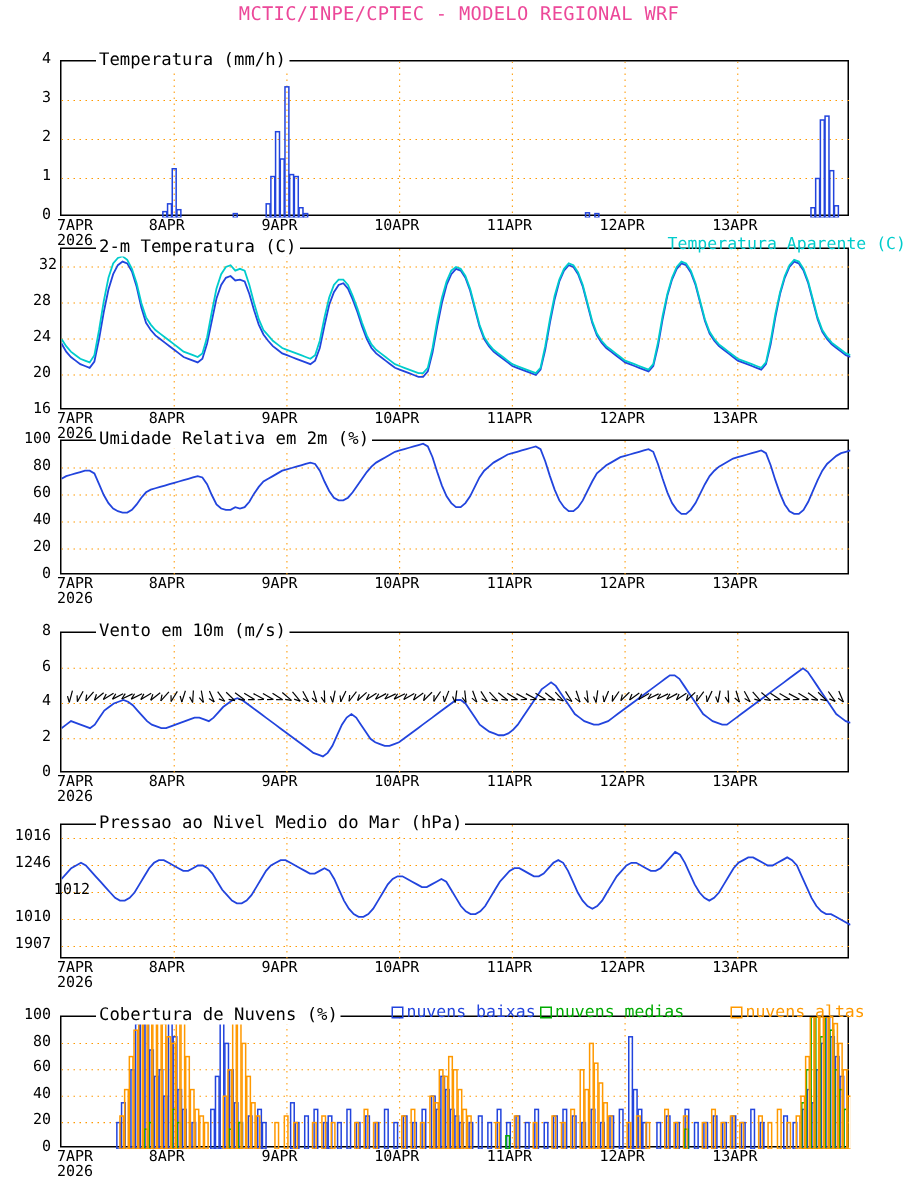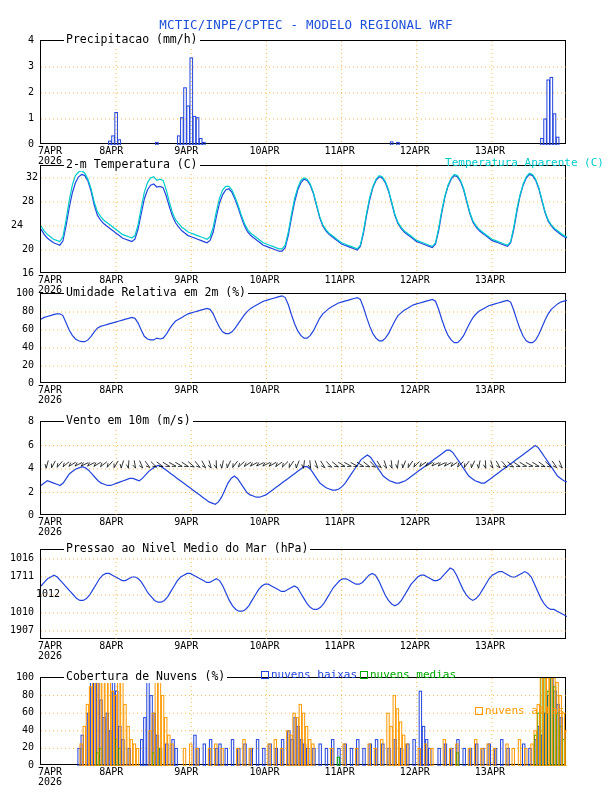--- a/index.html
+++ b/index.html
@@ -1,18 +1,18 @@
 <!DOCTYPE html>
 <html><head>
 <meta charset="utf-8">
 <style>
   html,body{margin:0;padding:0;background:#ffffff;}
   body{width:612px;height:792px;font-family:"DejaVu Sans",sans-serif;overflow:hidden;}
   .page{position:relative;width:612px;height:792px;}
-  .hdr-title{position:absolute;left:0;top:1px;width:612px;text-align:center;color:#1d4ed8;font-size:12.5px;letter-spacing:.2px;font-family:"DejaVu Sans Mono",monospace;margin-top:16px;}
+  .hdr-title{position:absolute;left:0;top:1px;width:612px;text-align:center;color:#ec4899;font-size:12.5px;letter-spacing:.2px;font-family:"DejaVu Sans Mono",monospace;}
   .hdr-sub{position:absolute;left:8px;top:16px;color:#ff9900;font-size:12.5px;font-family:"DejaVu Sans Mono",monospace;white-space:pre;}
   .hdr-coord{position:absolute;right:8px;top:30px;color:#ff9900;font-size:11.5px;font-family:"DejaVu Sans Mono",monospace;}
   .panel{position:absolute;left:40px;border:1px solid #000;box-sizing:border-box;background:#fff;}
   .ptitle{position:absolute;font-size:11.5px;color:#000;font-family:"DejaVu Sans Mono",monospace;background:#fff;padding:0 2px;white-space:nowrap;}
   .ylab{position:absolute;font-size:10px;color:#000;font-family:"DejaVu Sans Mono",monospace;text-align:right;width:34px;right:0;}
   .xlab{position:absolute;font-size:10px;color:#000;font-family:"DejaVu Sans Mono",monospace;white-space:nowrap;}
   .legend{position:absolute;font-size:11px;font-family:"DejaVu Sans Mono",monospace;white-space:nowrap;}
   svg{display:block;}
   .lgsw{display:inline-block;width:8px;height:8px;border:1px solid #000;vertical-align:-1px;margin-right:2px;box-sizing:border-box;}
 </style>
@@ -52,21 +52,21 @@
           <rect x="349.3666666666666" y="100.88" width="2.6" height="3.1200000000000045" fill="none" stroke="#2244dd" stroke-width="1"></rect>
           <rect x="355.62857142857143" y="101.4" width="2.6" height="2.5999999999999943" fill="none" stroke="#2244dd" stroke-width="1"></rect>
           <rect x="499.6523809523809" y="97.5" width="2.6" height="6.5" fill="none" stroke="#2244dd" stroke-width="1"></rect>
           <rect x="502.78333333333336" y="78" width="2.6" height="26" fill="none" stroke="#2244dd" stroke-width="1"></rect>
           <rect x="505.9142857142857" y="39" width="2.6" height="65" fill="none" stroke="#2244dd" stroke-width="1"></rect>
           <rect x="509.04523809523806" y="36.39999999999999" width="2.6" height="67.60000000000001" fill="none" stroke="#2244dd" stroke-width="1"></rect>
           <rect x="512.1761904761905" y="72.8" width="2.6" height="31.200000000000003" fill="none" stroke="#2244dd" stroke-width="1"></rect>
           <rect x="515.3071428571428" y="96.2" width="2.6" height="7.799999999999997" fill="none" stroke="#2244dd" stroke-width="1"></rect>
         </svg>
       </div>
-      <div class="ptitle" style="left: 64px; top: 32px;">Precipitacao (mm/h)</div>
+      <div class="ptitle" style="left: 64px; top: 32px;">Temperatura (mm/h)</div>
       <div class="ylab" style="left: 0px; top: 138px;">0</div>
       <div class="ylab" style="left: 0px; top: 112px;">1</div>
       <div class="ylab" style="left: 0px; top: 86px;">2</div>
       <div class="ylab" style="left: 0px; top: 60px;">3</div>
       <div class="ylab" style="left: 0px; top: 34px;">4</div>
       <div class="xlab" style="left: 38px; top: 145px;">7APR</div>
       <div class="xlab" style="left: 99.1429px; top: 145px;">8APR</div>
       <div class="xlab" style="left: 174.286px; top: 145px;">9APR</div>
       <div class="xlab" style="left: 249.429px; top: 145px;">10APR</div>
       <div class="xlab" style="left: 324.571px; top: 145px;">11APR</div>
@@ -86,21 +86,21 @@
           <line x1="0" y1="36" x2="526" y2="36" stroke="#ff9900" stroke-width="0.7" stroke-dasharray="1,3"></line>
           <line x1="0" y1="12" x2="526" y2="12" stroke="#ff9900" stroke-width="0.7" stroke-dasharray="1,3"></line>
           <path d="M0.00,63.00 L3.13,68.40 L6.26,72.00 L9.39,74.40 L12.52,76.80 L15.65,78.00 L18.79,79.20 L21.92,75.00 L25.05,60.00 L28.18,42.00 L31.31,27.00 L34.44,16.80 L37.57,10.80 L40.70,8.40 L43.83,9.60 L46.96,15.00 L50.10,25.20 L53.23,39.00 L56.36,49.20 L59.49,54.00 L62.62,57.60 L65.75,60.00 L68.88,62.40 L72.01,64.80 L75.14,67.20 L78.27,69.60 L81.40,72.00 L84.54,73.20 L87.67,74.40 L90.80,75.60 L93.93,73.20 L97.06,63.00 L100.19,48.00 L103.32,33.00 L106.45,24.00 L109.58,19.20 L112.71,18.00 L115.85,21.00 L118.98,20.40 L122.11,21.60 L125.24,30.00 L128.37,40.80 L131.50,50.40 L134.63,57.00 L137.76,61.20 L140.89,64.80 L144.02,67.20 L147.15,69.60 L150.29,70.80 L153.42,72.00 L156.55,73.20 L159.68,74.40 L162.81,75.60 L165.94,76.80 L169.07,74.40 L172.20,66.00 L175.33,51.00 L178.46,37.20 L181.60,28.80 L184.73,24.00 L187.86,22.80 L190.99,26.40 L194.12,33.60 L197.25,42.00 L200.38,51.60 L203.51,60.00 L206.64,66.00 L209.77,69.60 L212.90,72.00 L216.04,74.40 L219.17,76.80 L222.30,79.20 L225.43,80.40 L228.56,81.60 L231.69,82.80 L234.82,84.00 L237.95,85.20 L241.08,85.20 L244.21,81.60 L247.35,69.00 L250.48,51.60 L253.61,36.00 L256.74,24.00 L259.87,16.80 L263.00,13.20 L266.13,14.40 L269.26,19.20 L272.39,27.60 L275.52,39.60 L278.65,51.60 L281.79,60.00 L284.92,64.80 L288.05,68.40 L291.18,70.80 L294.31,73.20 L297.44,75.60 L300.57,78.00 L303.70,79.20 L306.83,80.40 L309.96,81.60 L313.10,82.80 L316.23,84.00 L319.36,80.40 L322.49,67.20 L325.62,49.20 L328.75,33.60 L331.88,21.60 L335.01,14.40 L338.14,10.80 L341.27,12.00 L344.40,16.80 L347.54,25.20 L350.67,37.20 L353.80,49.20 L356.93,57.60 L360.06,62.40 L363.19,66.00 L366.32,68.40 L369.45,70.80 L372.58,73.20 L375.71,75.60 L378.85,76.80 L381.98,78.00 L385.11,79.20 L388.24,80.40 L391.37,81.60 L394.50,78.00 L397.63,64.80 L400.76,46.80 L403.89,31.20 L407.02,20.40 L410.15,13.20 L413.29,9.60 L416.42,10.80 L419.55,15.60 L422.68,24.00 L425.81,36.00 L428.94,48.00 L432.07,56.40 L435.20,61.20 L438.33,64.80 L441.46,67.20 L444.60,69.60 L447.73,72.00 L450.86,74.40 L453.99,75.60 L457.12,76.80 L460.25,78.00 L463.38,79.20 L466.51,80.40 L469.64,76.80 L472.77,63.60 L475.90,45.60 L479.04,30.00 L482.17,19.20 L485.30,12.00 L488.43,8.40 L491.56,9.60 L494.69,14.40 L497.82,22.80 L500.95,34.80 L504.08,46.80 L507.21,55.20 L510.35,60.00 L513.48,63.60 L516.61,66.00 L519.74,68.40 L522.87,70.80 L526.00,72.00 " fill="none" stroke="#2244dd" stroke-width="1.2"></path>
           <path d="M0.00,60.00 L3.13,64.80 L6.26,68.40 L9.39,70.80 L12.52,73.20 L15.65,74.40 L18.79,75.60 L21.92,70.80 L25.05,54.00 L28.18,34.80 L31.31,19.20 L34.44,9.60 L37.57,6.00 L40.70,4.80 L43.83,7.20 L46.96,13.20 L50.10,22.80 L53.23,36.00 L56.36,45.60 L59.49,50.40 L62.62,54.00 L65.75,56.40 L68.88,58.80 L72.01,61.20 L75.14,63.60 L78.27,66.00 L81.40,68.40 L84.54,69.60 L87.67,70.80 L90.80,72.00 L93.93,69.60 L97.06,58.80 L100.19,42.00 L103.32,26.40 L106.45,16.80 L109.58,12.00 L112.71,10.80 L115.85,14.40 L118.98,13.20 L122.11,14.40 L125.24,24.00 L128.37,36.00 L131.50,46.80 L134.63,54.00 L137.76,57.60 L140.89,61.20 L144.02,63.60 L147.15,66.00 L150.29,67.20 L153.42,68.40 L156.55,69.60 L159.68,70.80 L162.81,72.00 L165.94,73.20 L169.07,70.80 L172.20,61.20 L175.33,45.60 L178.46,32.40 L181.60,24.00 L184.73,20.40 L187.86,20.40 L190.99,24.00 L194.12,31.20 L197.25,39.60 L200.38,49.20 L203.51,57.60 L206.64,63.60 L209.77,67.20 L212.90,69.60 L216.04,72.00 L219.17,74.40 L222.30,76.80 L225.43,78.00 L228.56,79.20 L231.69,80.40 L234.82,81.60 L237.95,82.80 L241.08,82.80 L244.21,79.20 L247.35,66.00 L250.48,48.00 L253.61,32.40 L256.74,21.60 L259.87,14.40 L263.00,12.00 L266.13,13.20 L269.26,18.00 L272.39,26.40 L275.52,38.40 L278.65,50.40 L281.79,58.80 L284.92,63.60 L288.05,67.20 L291.18,69.60 L294.31,72.00 L297.44,74.40 L300.57,76.80 L303.70,78.00 L306.83,79.20 L309.96,80.40 L313.10,81.60 L316.23,82.80 L319.36,79.20 L322.49,64.80 L325.62,46.80 L328.75,31.20 L331.88,20.40 L335.01,13.20 L338.14,9.60 L341.27,10.80 L344.40,15.60 L347.54,24.00 L350.67,36.00 L353.80,48.00 L356.93,56.40 L360.06,61.20 L363.19,64.80 L366.32,67.20 L369.45,69.60 L372.58,72.00 L375.71,74.40 L378.85,75.60 L381.98,76.80 L385.11,78.00 L388.24,79.20 L391.37,80.40 L394.50,76.80 L397.63,62.40 L400.76,44.40 L403.89,30.00 L407.02,19.20 L410.15,12.00 L413.29,8.40 L416.42,9.60 L419.55,14.40 L422.68,22.80 L425.81,34.80 L428.94,46.80 L432.07,55.20 L435.20,60.00 L438.33,63.60 L441.46,66.00 L444.60,68.40 L447.73,70.80 L450.86,73.20 L453.99,74.40 L457.12,75.60 L460.25,76.80 L463.38,78.00 L466.51,79.20 L469.64,75.60 L472.77,61.20 L475.90,43.20 L479.04,28.80 L482.17,18.00 L485.30,10.80 L488.43,7.20 L491.56,8.40 L494.69,13.20 L497.82,21.60 L500.95,33.60 L504.08,45.60 L507.21,54.00 L510.35,58.80 L513.48,62.40 L516.61,64.80 L519.74,67.20 L522.87,69.60 L526.00,70.80 " fill="none" stroke="#00cccc" stroke-width="1.2"></path>
         </svg>
       </div>
       <div class="ptitle" style="left: 64px; top: 157px;">2-m Temperatura (C)</div>
       <div class="legend" style="right: 8px; top: 156px; color: rgb(0, 204, 204);">Temperatura Aparente (C)</div>
       <div class="ylab" style="left: 0px; top: 267px;">16</div>
       <div class="ylab" style="left: 0px; top: 243px;">20</div>
-      <div class="ylab" style="left: 0px; top: 219px; text-align: center;">24</div>
+      <div class="ylab" style="left: 0px; top: 219px;">24</div>
       <div class="ylab" style="left: 0px; top: 195px;">28</div>
       <div class="ylab" style="left: 4px; top: 171px;">32</div>
       <div class="xlab" style="left: 38px; top: 274px;">7APR</div>
       <div class="xlab" style="left: 99.1429px; top: 274px;">8APR</div>
       <div class="xlab" style="left: 174.286px; top: 274px;">9APR</div>
       <div class="xlab" style="left: 249.429px; top: 274px;">10APR</div>
       <div class="xlab" style="left: 324.571px; top: 274px;">11APR</div>
       <div class="xlab" style="left: 399.714px; top: 274px;">12APR</div>
       <div class="xlab" style="left: 474.857px; top: 274px;">13APR</div>
       <div class="xlab" style="left: 38px; top: 284px;">2026</div>
@@ -341,21 +341,21 @@
           <line x1="0" y1="45" x2="526" y2="45" stroke="#ff9900" stroke-width="0.7" stroke-dasharray="1,3"></line>
           <line x1="0" y1="27.000000000000007" x2="526" y2="27.000000000000007" stroke="#ff9900" stroke-width="0.7" stroke-dasharray="1,3"></line>
           <line x1="0" y1="9" x2="526" y2="9" stroke="#ff9900" stroke-width="0.7" stroke-dasharray="1,3"></line>
           <path d="M0.00,36.00 L3.25,32.40 L6.49,28.80 L9.74,27.00 L12.99,25.20 L16.23,27.00 L19.48,30.60 L22.73,34.20 L25.98,37.80 L29.22,41.40 L32.47,45.00 L35.72,48.60 L38.96,50.40 L42.21,50.40 L45.46,48.60 L48.70,45.00 L51.95,39.60 L55.20,34.20 L58.44,28.80 L61.69,25.20 L64.94,23.40 L68.19,23.40 L71.43,25.20 L74.68,27.00 L77.93,28.80 L81.17,30.60 L84.42,30.60 L87.67,28.80 L90.91,27.00 L94.16,27.00 L97.41,28.80 L100.65,32.40 L103.90,37.80 L107.15,43.20 L110.40,46.80 L113.64,50.40 L116.89,52.20 L120.14,52.20 L123.38,50.40 L126.63,46.80 L129.88,41.40 L133.12,36.00 L136.37,30.60 L139.62,27.00 L142.86,25.20 L146.11,23.40 L149.36,23.40 L152.60,25.20 L155.85,27.00 L159.10,28.80 L162.35,30.60 L165.59,32.40 L168.84,32.40 L172.09,30.60 L175.33,28.80 L178.58,30.60 L181.83,36.00 L185.07,43.20 L188.32,50.40 L191.57,55.80 L194.81,59.40 L198.06,61.20 L201.31,61.20 L204.56,59.40 L207.80,55.80 L211.05,50.40 L214.30,45.00 L217.54,39.60 L220.79,36.00 L224.04,34.20 L227.28,34.20 L230.53,36.00 L233.78,37.80 L237.02,39.60 L240.27,41.40 L243.52,41.40 L246.77,39.60 L250.01,37.80 L253.26,36.00 L256.51,37.80 L259.75,43.20 L263.00,48.60 L266.25,54.00 L269.49,57.60 L272.74,59.40 L275.99,59.40 L279.23,57.60 L282.48,54.00 L285.73,48.60 L288.98,43.20 L292.22,37.80 L295.47,34.20 L298.72,30.60 L301.96,28.80 L305.21,28.80 L308.46,30.60 L311.70,32.40 L314.95,34.20 L318.20,34.20 L321.44,32.40 L324.69,28.80 L327.94,25.20 L331.19,23.40 L334.43,25.20 L337.68,30.60 L340.93,37.80 L344.17,45.00 L347.42,50.40 L350.67,54.00 L353.91,55.80 L357.16,54.00 L360.41,50.40 L363.65,45.00 L366.90,39.60 L370.15,34.20 L373.40,30.60 L376.64,27.00 L379.89,25.20 L383.14,25.20 L386.38,27.00 L389.63,28.80 L392.88,30.60 L396.12,30.60 L399.37,28.80 L402.62,25.20 L405.86,21.60 L409.11,18.00 L412.36,19.80 L415.60,25.20 L418.85,32.40 L422.10,39.60 L425.35,45.00 L428.59,48.60 L431.84,50.40 L435.09,48.60 L438.33,45.00 L441.58,39.60 L444.83,34.20 L448.07,28.80 L451.32,25.20 L454.57,23.40 L457.81,21.60 L461.06,21.60 L464.31,23.40 L467.56,25.20 L470.80,27.00 L474.05,27.00 L477.30,25.20 L480.54,23.40 L483.79,21.60 L487.04,23.40 L490.28,27.00 L493.53,34.20 L496.78,41.40 L500.02,48.60 L503.27,54.00 L506.52,57.60 L509.77,59.40 L513.01,59.40 L516.26,61.20 L519.51,63.00 L522.75,64.80 L526.00,66.60 " fill="none" stroke="#2244dd" stroke-width="1.2"></path>
         </svg>
       </div>
       <div class="ptitle" style="left: 64px; top: 541px;">Pressao ao Nivel Medio do Mar (hPa)</div>
       <div class="ylab" style="left: 0px; top: 624px;">1907</div>
       <div class="ylab" style="left: 0px; top: 606px;">1010</div>
       <div class="ylab" style="left: 0px; top: 588px; padding-left: 26px;">1012</div>
-      <div class="ylab" style="left: 0px; top: 570px;">1711</div>
+      <div class="ylab" style="left: 0px; top: 570px;">1246</div>
       <div class="ylab" style="left: 0px; top: 552px;">1016</div>
       <div class="xlab" style="left: 38px; top: 640px;">7APR</div>
       <div class="xlab" style="left: 99.1429px; top: 640px;">8APR</div>
       <div class="xlab" style="left: 174.286px; top: 640px;">9APR</div>
       <div class="xlab" style="left: 249.429px; top: 640px;">10APR</div>
       <div class="xlab" style="left: 324.571px; top: 640px;">11APR</div>
       <div class="xlab" style="left: 399.714px; top: 640px;">12APR</div>
       <div class="xlab" style="left: 474.857px; top: 640px;">13APR</div>
       <div class="xlab" style="left: 38px; top: 650px;">2026</div>
       <div class="panel" style="left: 40px; top: 677px; width: 526px; height: 88px;">
@@ -580,16 +580,16 @@
       <div class="xlab" style="left: 38px; top: 766px;">7APR</div>
       <div class="xlab" style="left: 99.1429px; top: 766px;">8APR</div>
       <div class="xlab" style="left: 174.286px; top: 766px;">9APR</div>
       <div class="xlab" style="left: 249.429px; top: 766px;">10APR</div>
       <div class="xlab" style="left: 324.571px; top: 766px;">11APR</div>
       <div class="xlab" style="left: 399.714px; top: 766px;">12APR</div>
       <div class="xlab" style="left: 474.857px; top: 766px;">13APR</div>
       <div class="xlab" style="left: 38px; top: 776px;">2026</div>
       <div class="legend" style="left: 261px; top: 668px; color: rgb(34, 68, 221);"><span class="lgsw" style="border-color:#2244dd"></span>nuvens baixas</div>
       <div class="legend" style="left: 360px; top: 668px; color: rgb(0, 170, 0);"><span class="lgsw" style="border-color:#00aa00"></span>nuvens medias</div>
-      <div class="legend" style="left: 475px; top: 668px; color: rgb(255, 153, 0); margin-top: 36px;"><span class="lgsw" style="border-color:#ff9900"></span>nuvens altas</div>
+      <div class="legend" style="left: 487px; top: 668px; color: rgb(255, 153, 0);"><span class="lgsw" style="border-color:#ff9900"></span>nuvens altas</div>
     </div>
 
 </div>
 
 </body></html>

